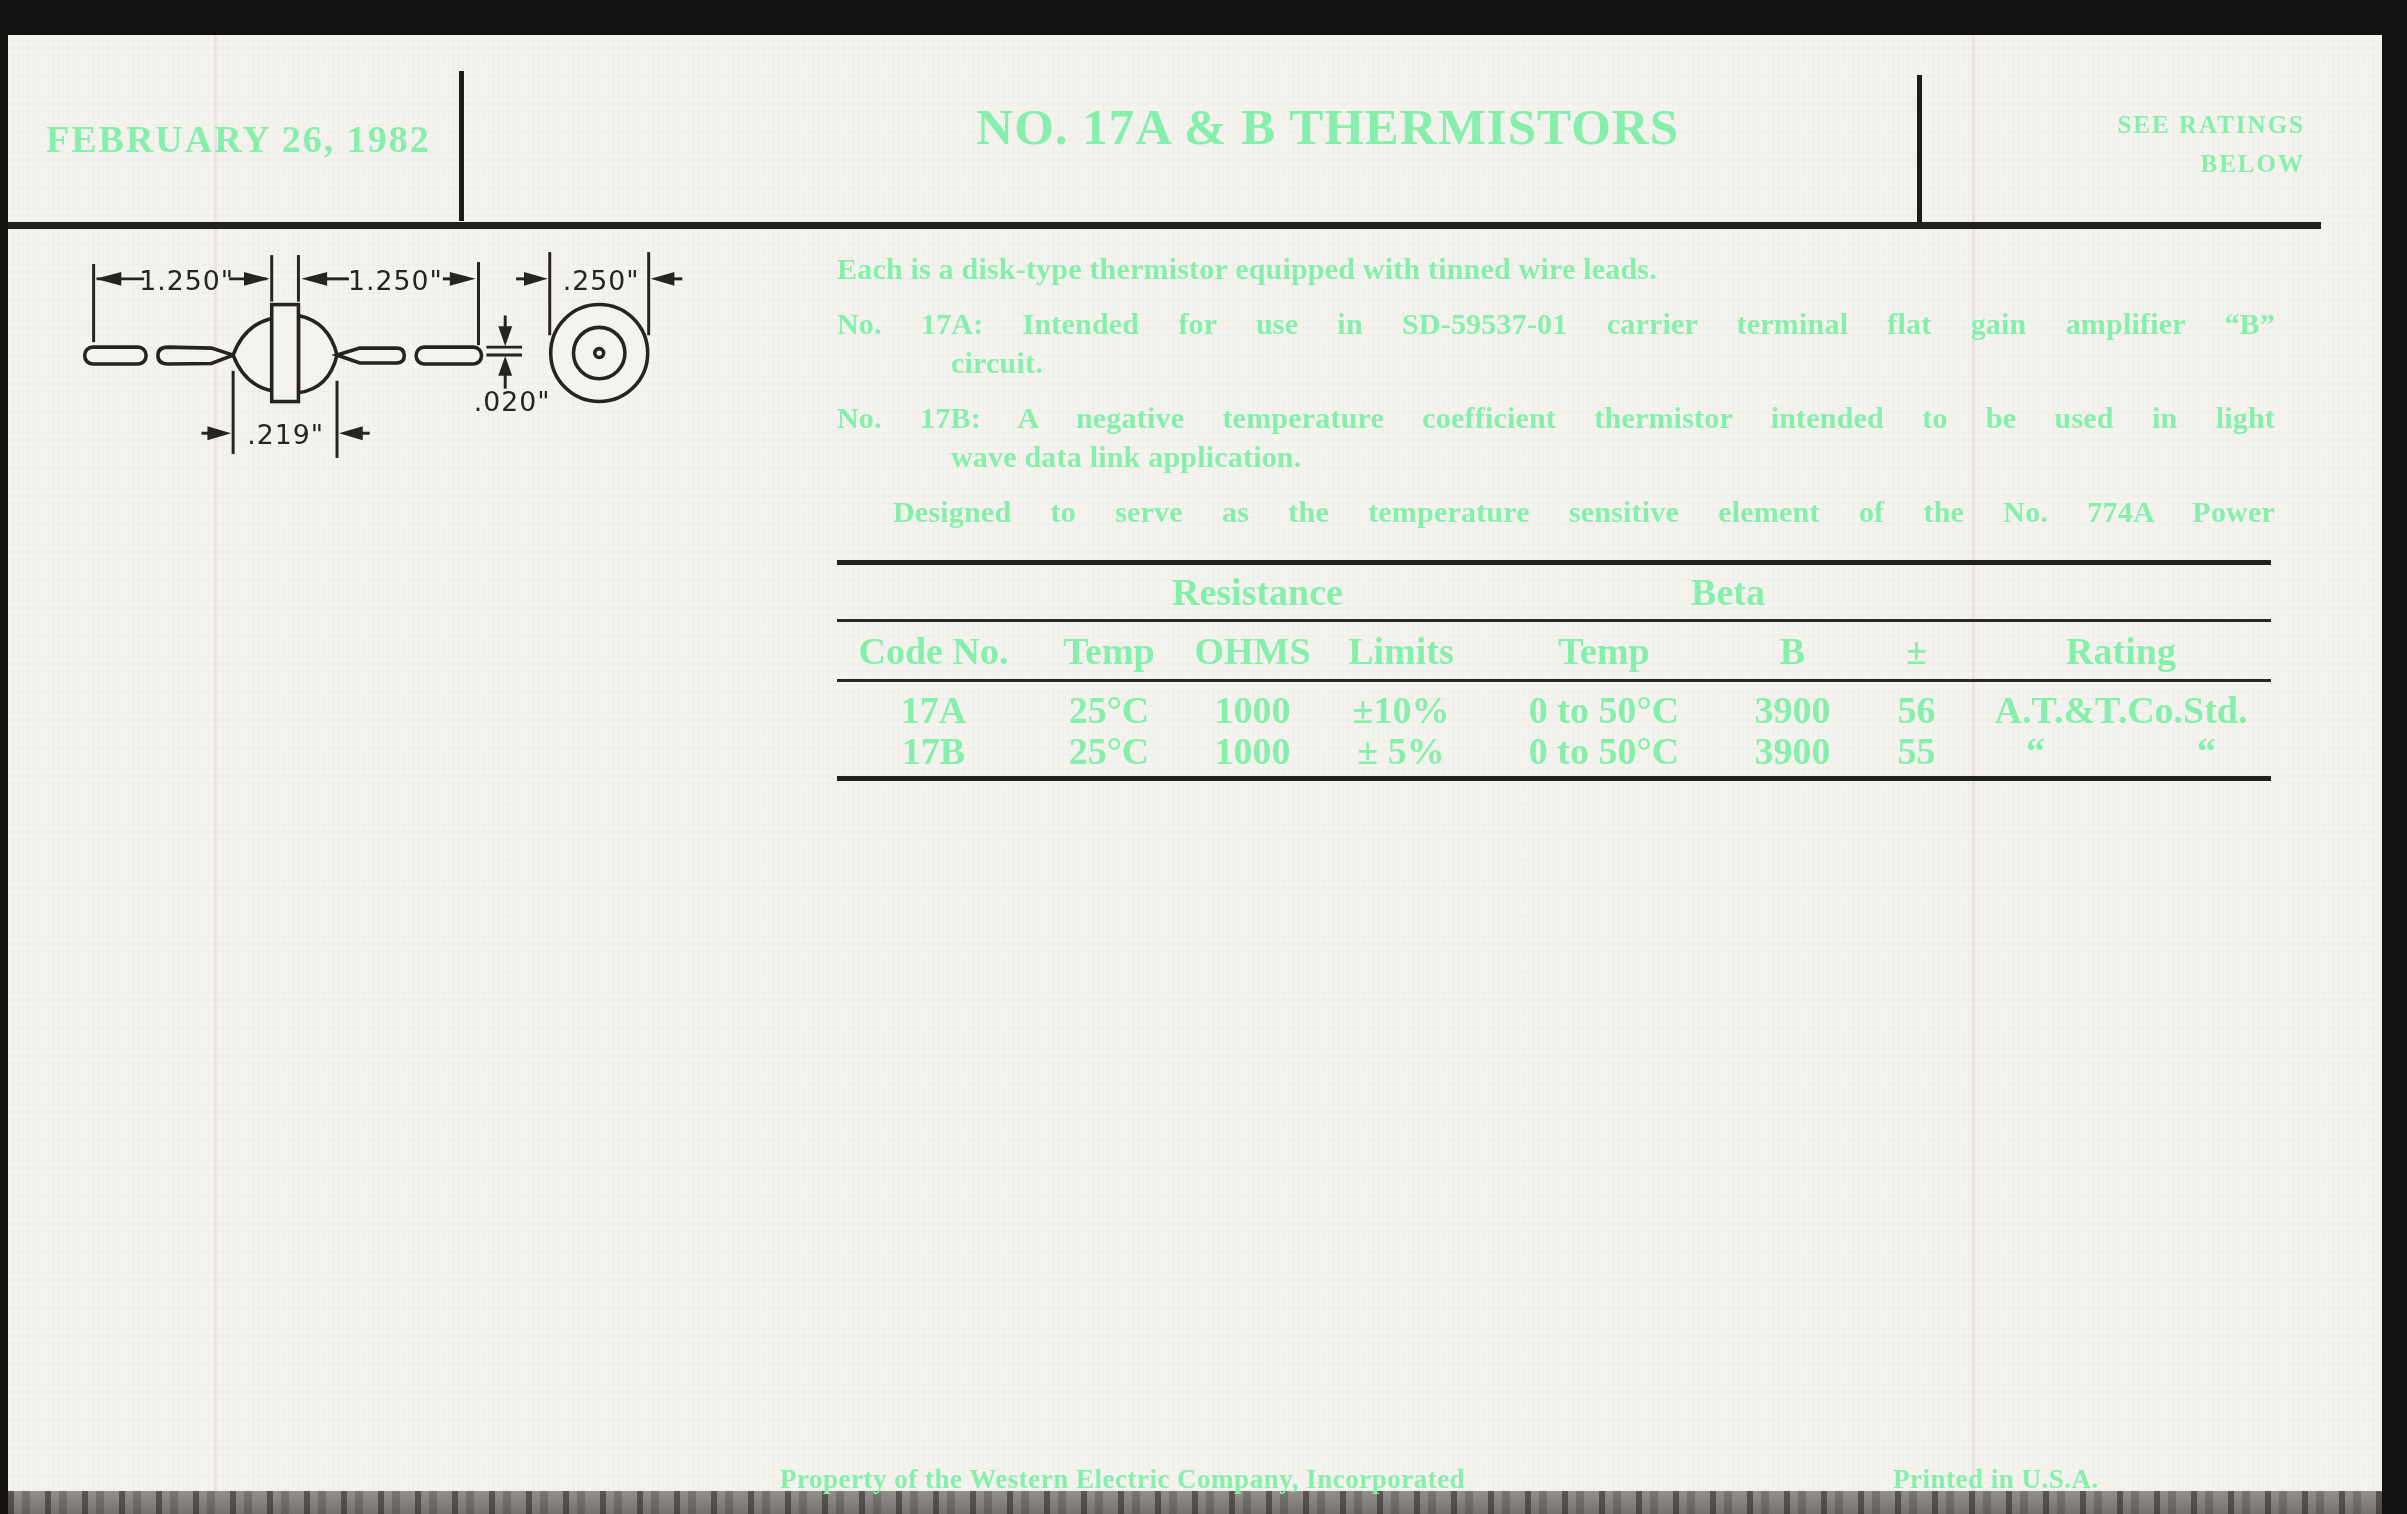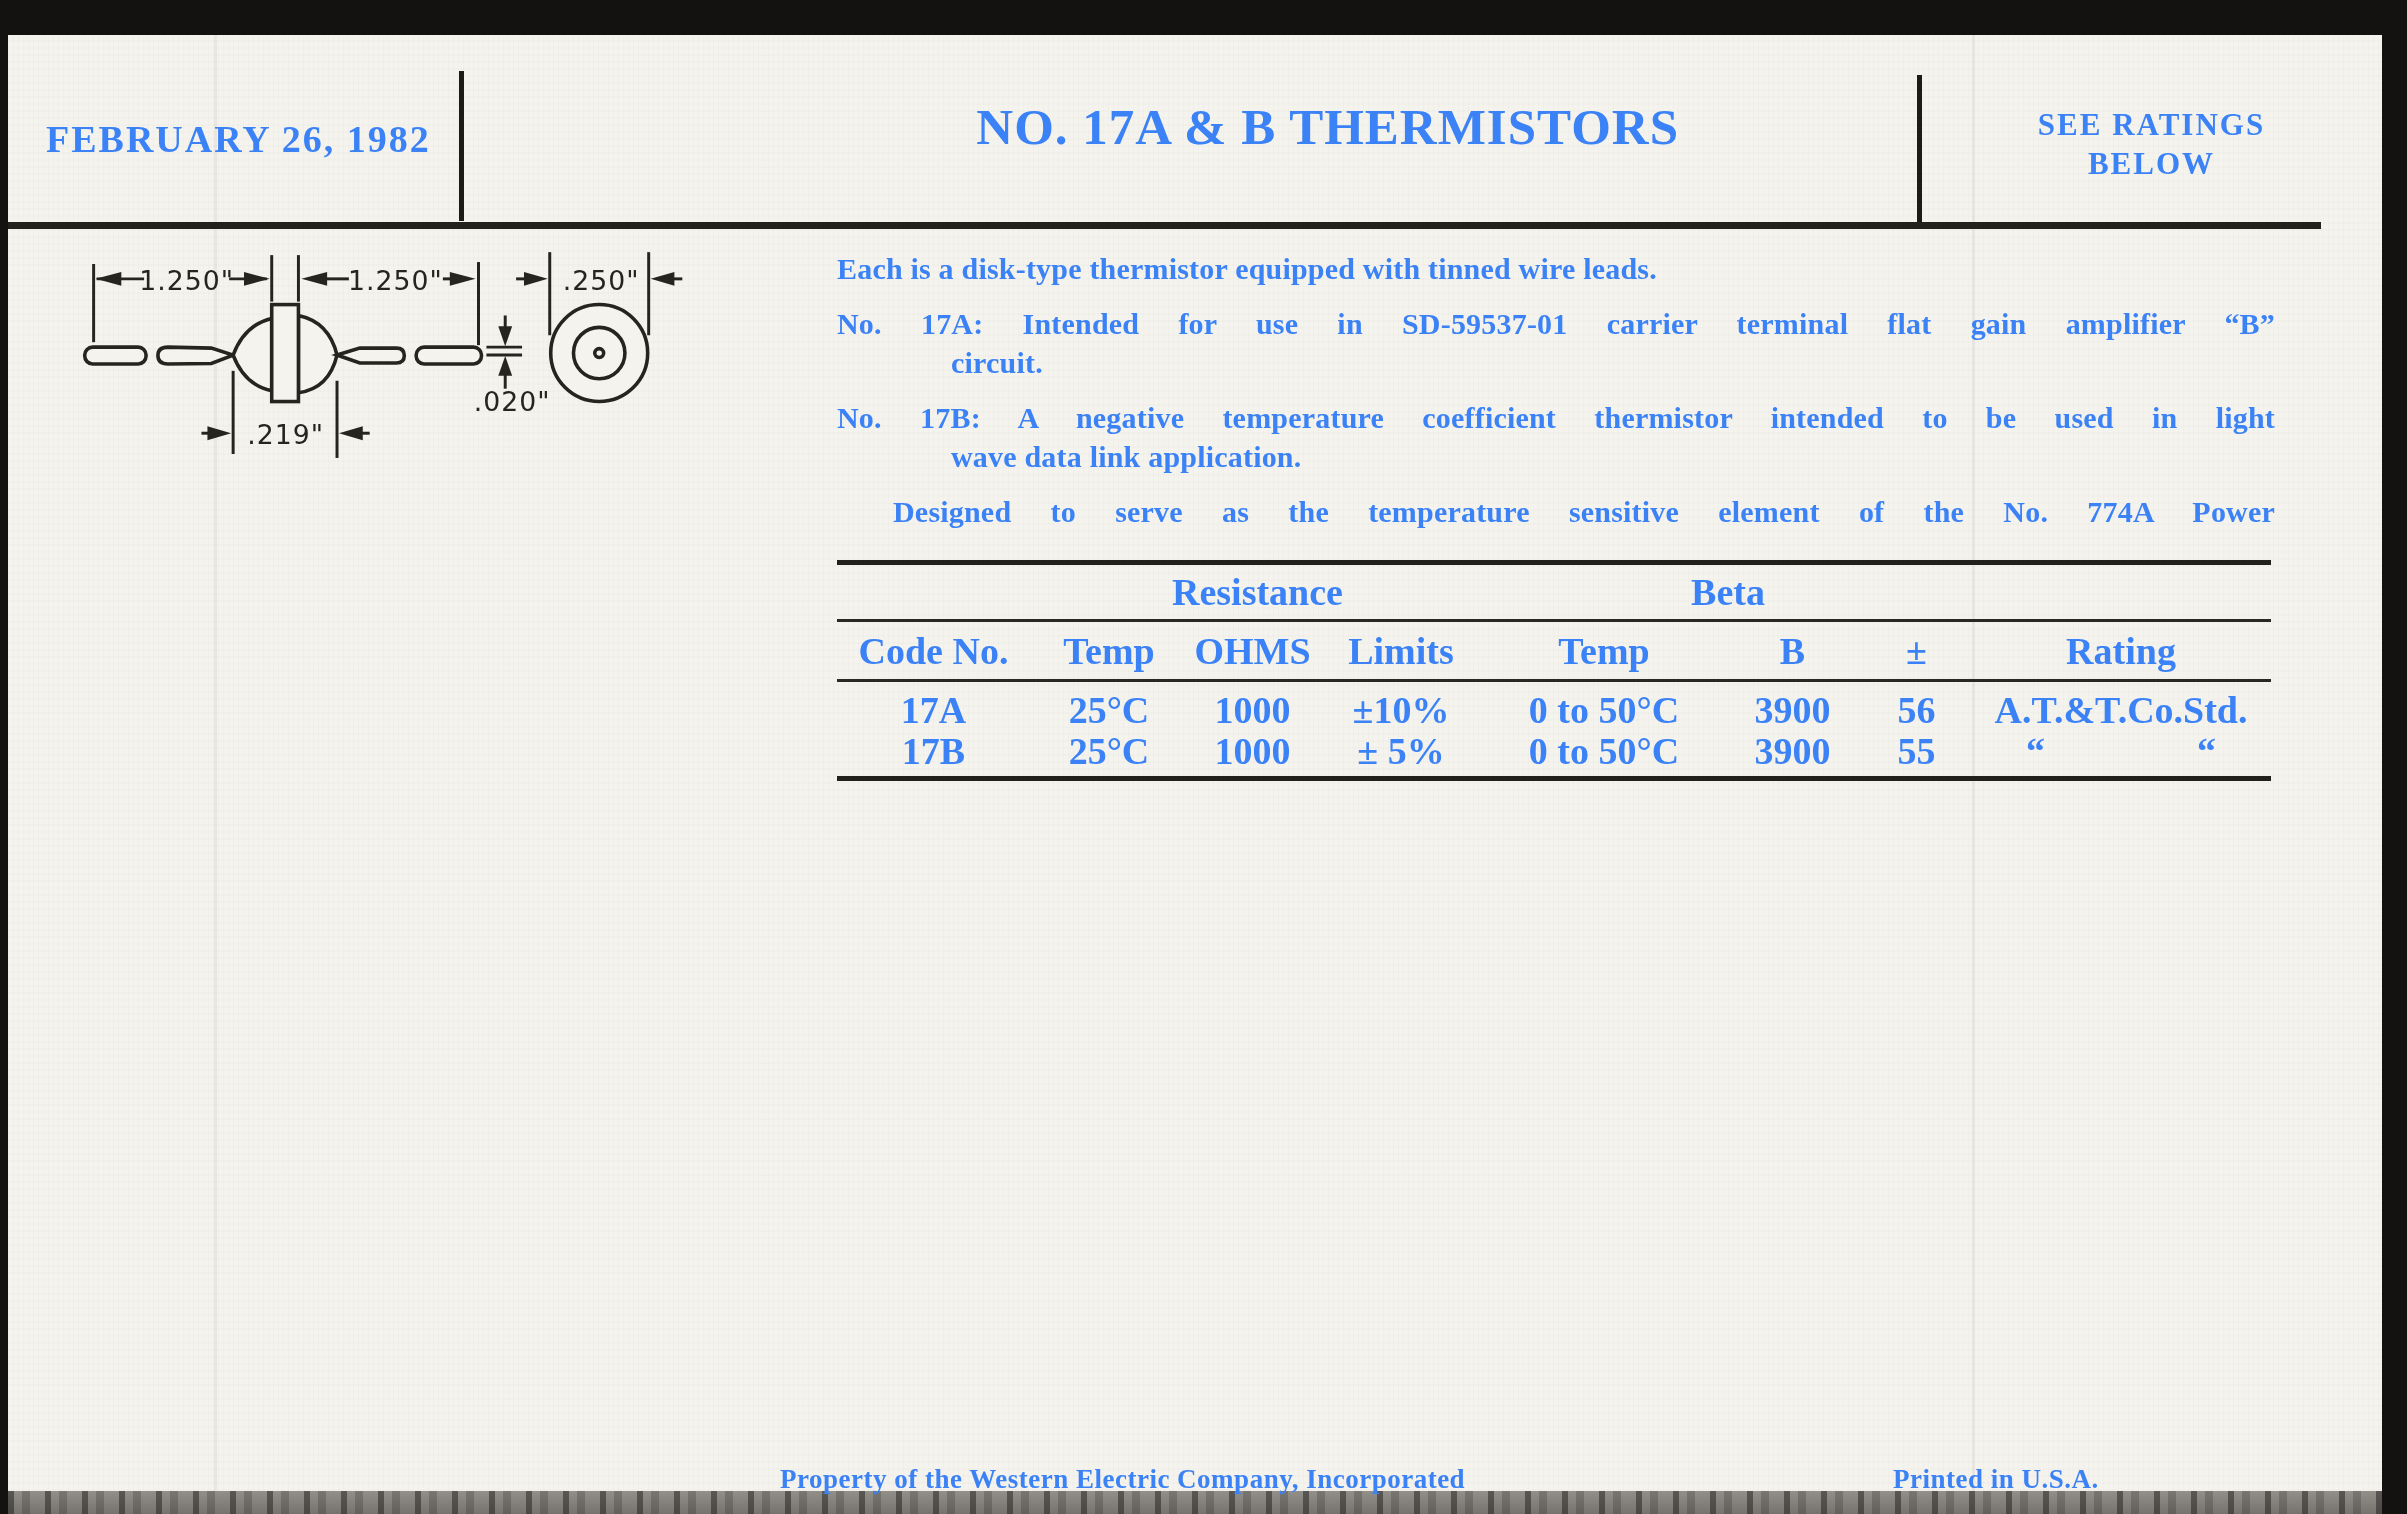--- a/index.html
+++ b/index.html
@@ -1,20 +1,20 @@
 <!DOCTYPE html>
 <html><head>
 <meta charset="utf-8">
 <style>
   html,body{margin:0;padding:0;background:#2a2825;}
   .canvas{
     position:relative; width:2408px; height:1515px; overflow:hidden;
     background:#141210;
     font-family:"Liberation Serif", serif;
-    color:#3b82f6;
+    color:#86efac;
   }
   .paper{
     position:absolute; left:8px; top:35px; width:2374px; height:1456px;
     background-color:#f5f3ee;
     background-image:
       repeating-linear-gradient(90deg, rgba(0,0,0,0.016) 0 1px, transparent 1px 5px),
       repeating-linear-gradient(0deg, rgba(0,0,0,0.012) 0 2px, transparent 2px 7px);
   }
   .band{position:absolute; background:#141210;}
   .band-top{left:0; top:0; width:2408px; height:35px;}
@@ -27,21 +27,21 @@
       repeating-linear-gradient(90deg, rgba(20,18,16,0.45) 0 6px, transparent 6px 14px, rgba(20,18,16,0.2) 14px 22px, transparent 22px 37px),
       linear-gradient(0deg, rgba(0,0,0,0.25), rgba(0,0,0,0.05));
   }
   .fold{position:absolute; top:35px; width:3px; height:1456px; background:rgba(60,58,52,0.06);}
   .fold-1{left:214px;}
   .fold-2{left:1972px;}
 
   
   .hdr-date{position:absolute; left:46px; top:117px; font-size:38px; font-weight:bold; letter-spacing:2px; white-space:nowrap;}
   .hdr-title{position:absolute; left:689px; top:98px; width:990px; text-align:right; font-size:51px; font-weight:bold; letter-spacing:1px; white-space:nowrap;}
-  .hdr-ratings{position:absolute; left:1998px; top:105px; width:307px; text-align:center; font-size:31px; font-weight:bold; line-height:39px; letter-spacing:2px;}
+  .hdr-ratings{position:absolute; left:1998px; top:105px; width:307px; text-align:right; font-size:25px; font-weight:bold; line-height:39px; letter-spacing:2px;}
   .vline{position:absolute; width:5px; background:#1d1b18;}
   .vline-1{left:459px; top:71px; height:150px;}
   .vline-2{left:1917px; top:75px; height:149px;}
   .hdr-rule{position:absolute; left:8px; top:222px; width:2313px; height:7px; background:#23211d;}
 
   
   .drawing{position:absolute; left:59px; top:243px;}
 
   
   .bodyblock{

